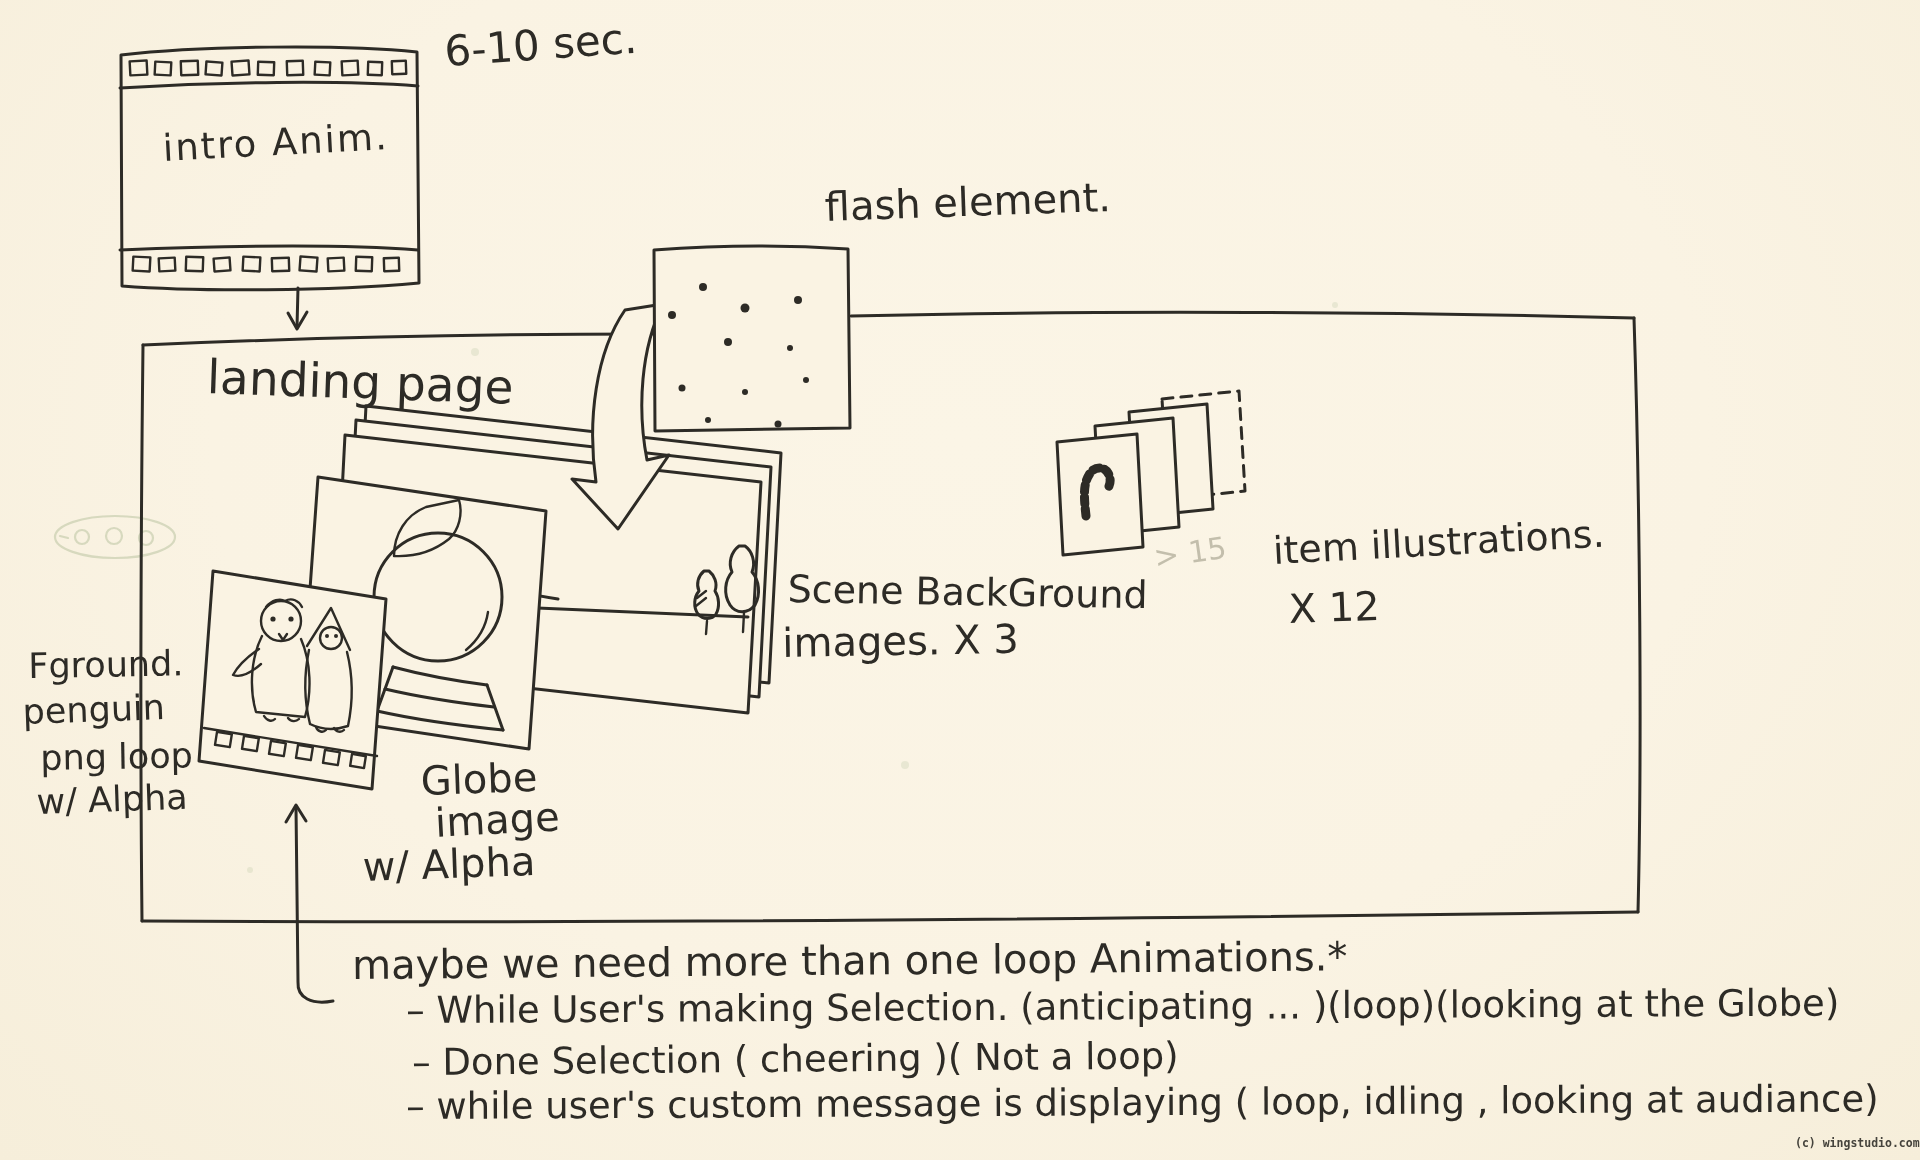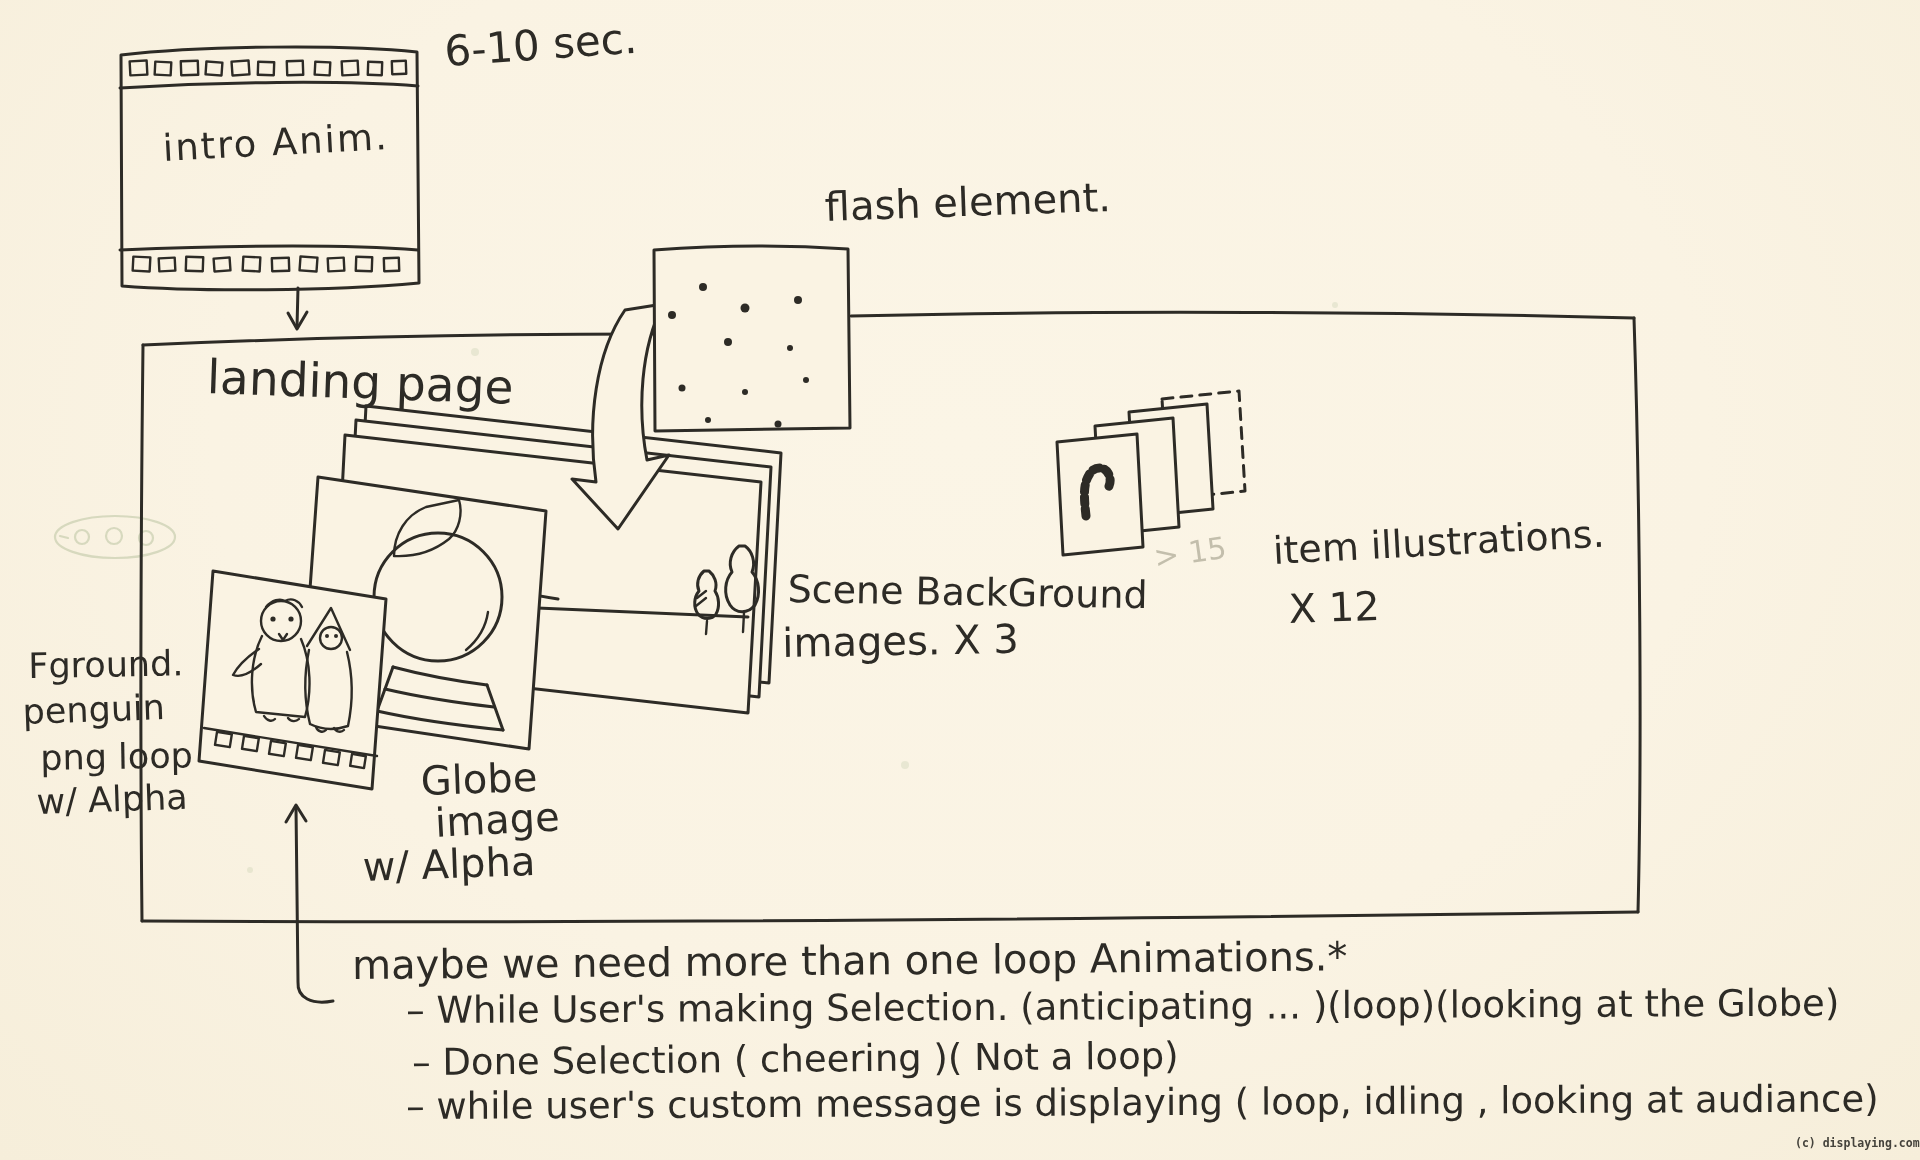--- a/index.html
+++ b/index.html
@@ -202,14 +202,14 @@
 
   <div class="hw" style="left:420px;top:760px;font-size:40px;transform:rotate(-2deg);">Globe</div>
   <div class="hw" style="left:434px;top:802px;font-size:40px;transform:rotate(-3deg);">image</div>
   <div class="hw" style="left:362px;top:846px;font-size:40px;transform:rotate(-2deg);">w/ Alpha</div>
 
   <div class="hw" style="left:352px;top:944px;font-size:40px;transform:rotate(-0.5deg);">maybe we need more than one loop Animations.*</div>
   <div class="hw" style="left:406px;top:992px;font-size:37px;transform:rotate(-0.3deg);">– While User's making Selection. (anticipating ... )(loop)(looking at the Globe)</div>
   <div class="hw" style="left:412px;top:1044px;font-size:37px;transform:rotate(-0.5deg);">– Done Selection  ( cheering )( Not a loop)</div>
   <div class="hw" style="left:406px;top:1088px;font-size:37px;transform:rotate(-0.3deg);">– while user's custom message is displaying ( loop, idling , looking at audiance)</div>
 
-  <div class="watermark" style="left:1795px;top:1136px;font-size:11.5px;">(c) displaying.com</div>
+  <div class="watermark" style="left:1795px;top:1136px;font-size:11.5px;">(c) wingstudio.com</div>
 </div>
 
 </body></html>

